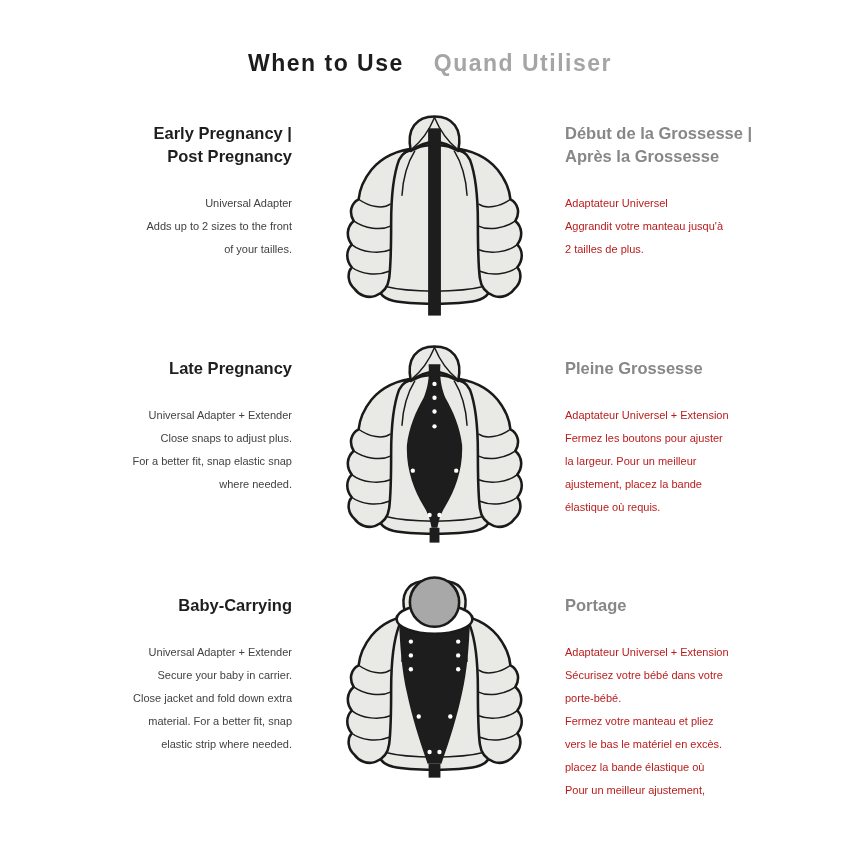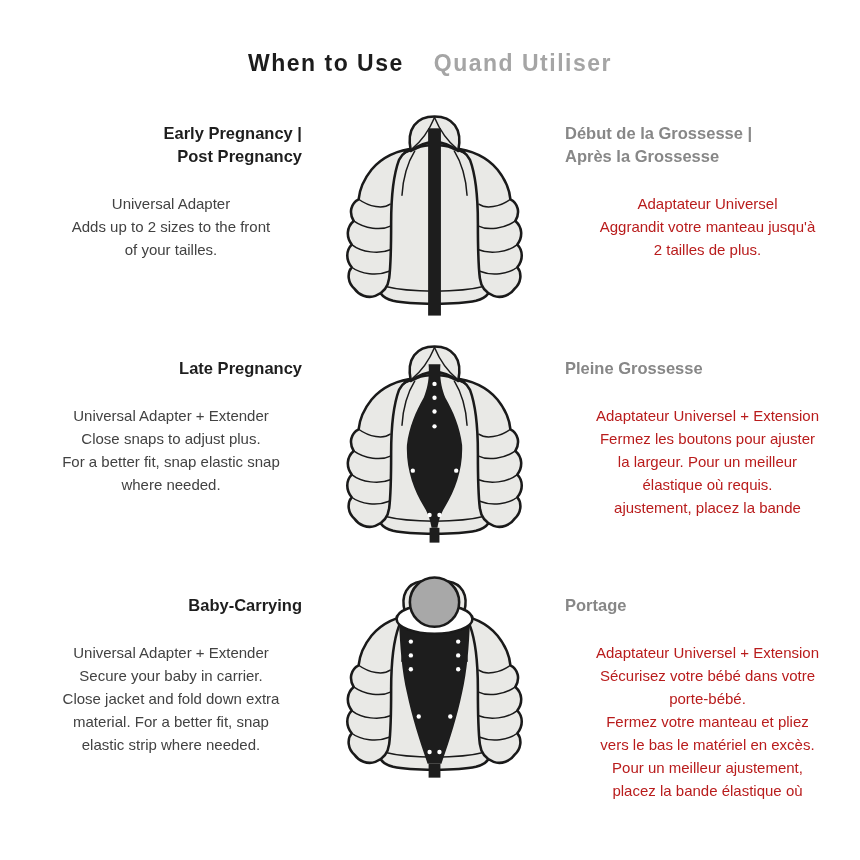--- a/index.html
+++ b/index.html
@@ -17,27 +17,27 @@
     font-size:23px; line-height:30px; font-weight:800;
     letter-spacing:1.5px;
   }
   .title-en{color:#1c1c1c;}
   .title-fr{color:#a5a5a5; font-weight:700;}
   
   .row{position:absolute; left:0; width:860px; height:232px;}
   .row-1{top:112px;}
   .row-2{top:342px;}
   .row-3{top:578px; height:282px;}
-  .col-en{position:absolute; left:40px; width:262px; text-align:right;}
+  .col-en{position:absolute; left:30px; width:262px; text-align:right;}
   .col-fr{position:absolute; left:565px; width:285px; text-align:left;}
   .row-1 .col-en, .row-1 .col-fr{padding-top:10px;}
   .row-2 .col-en, .row-2 .col-fr{padding-top:15px;}
   .row-3 .col-en, .row-3 .col-fr{padding-top:16px;}
   .heading{font-size:16.5px; line-height:23px; font-weight:700; color:#1e1e1e; margin:0;}
-  .body-text{font-size:15px; line-height:23px; font-weight:400; color:#424242; margin-top:24px;text-align:center;}
+  .body-text{font-size:11px; line-height:23px; font-weight:400; color:#424242; margin-top:24px;}
   .col-fr .heading{color:#878787;}
   .col-fr .body-text{color:#b91c1c;}
   .line{white-space:nowrap;}
   
   .col-art{position:absolute; left:332px; top:-8px; width:207px; height:228px;}
   .col-art svg{display:block;}
   .j-fill{fill:#e9e9e6; stroke:#1a1a1a; stroke-width:2.6; stroke-linejoin:round;}
   .j-thin{fill:none; stroke:#1a1a1a; stroke-width:1.5; stroke-linecap:round;}
   .j-panel{fill:#1d1d1d; stroke:none;}
   .j-ring{fill:#ffffff; stroke:#1a1a1a; stroke-width:2.6;}
@@ -144,22 +144,22 @@
       </svg>
     </div>
     <div class="col-fr">
       <h3 class="heading">
           <div class="line">Pleine Grossesse</div>
         </h3>
       <div class="body-text">
           <div class="line">Adaptateur Universel + Extension</div>
           <div class="line">Fermez les boutons pour ajuster</div>
           <div class="line">la largeur. Pour un meilleur</div>
+          <div class="line">ajustement, placez la bande</div>
           <div class="line">élastique où requis.</div>
-          <div class="line">ajustement, placez la bande</div>
         </div>
     </div>
   </section>
 
   <section class="row row-3">
     <div class="col-en">
       <h3 class="heading">
           <div class="line">Baby-Carrying</div>
         </h3>
       <div class="body-text">
@@ -201,19 +201,19 @@
     <div class="col-fr">
       <h3 class="heading">
           <div class="line">Portage</div>
         </h3>
       <div class="body-text">
           <div class="line">Adaptateur Universel + Extension</div>
           <div class="line">Sécurisez votre bébé dans votre</div>
           <div class="line">porte-bébé.</div>
           <div class="line">Fermez votre manteau et pliez</div>
           <div class="line">vers le bas le matériel en excès.</div>
+          <div class="line">placez la bande élastique où</div>
           <div class="line">Pour un meilleur ajustement,</div>
-          <div class="line">placez la bande élastique où</div>
         </div>
     </div>
   </section>
 
 </div>
 
 </body></html>

